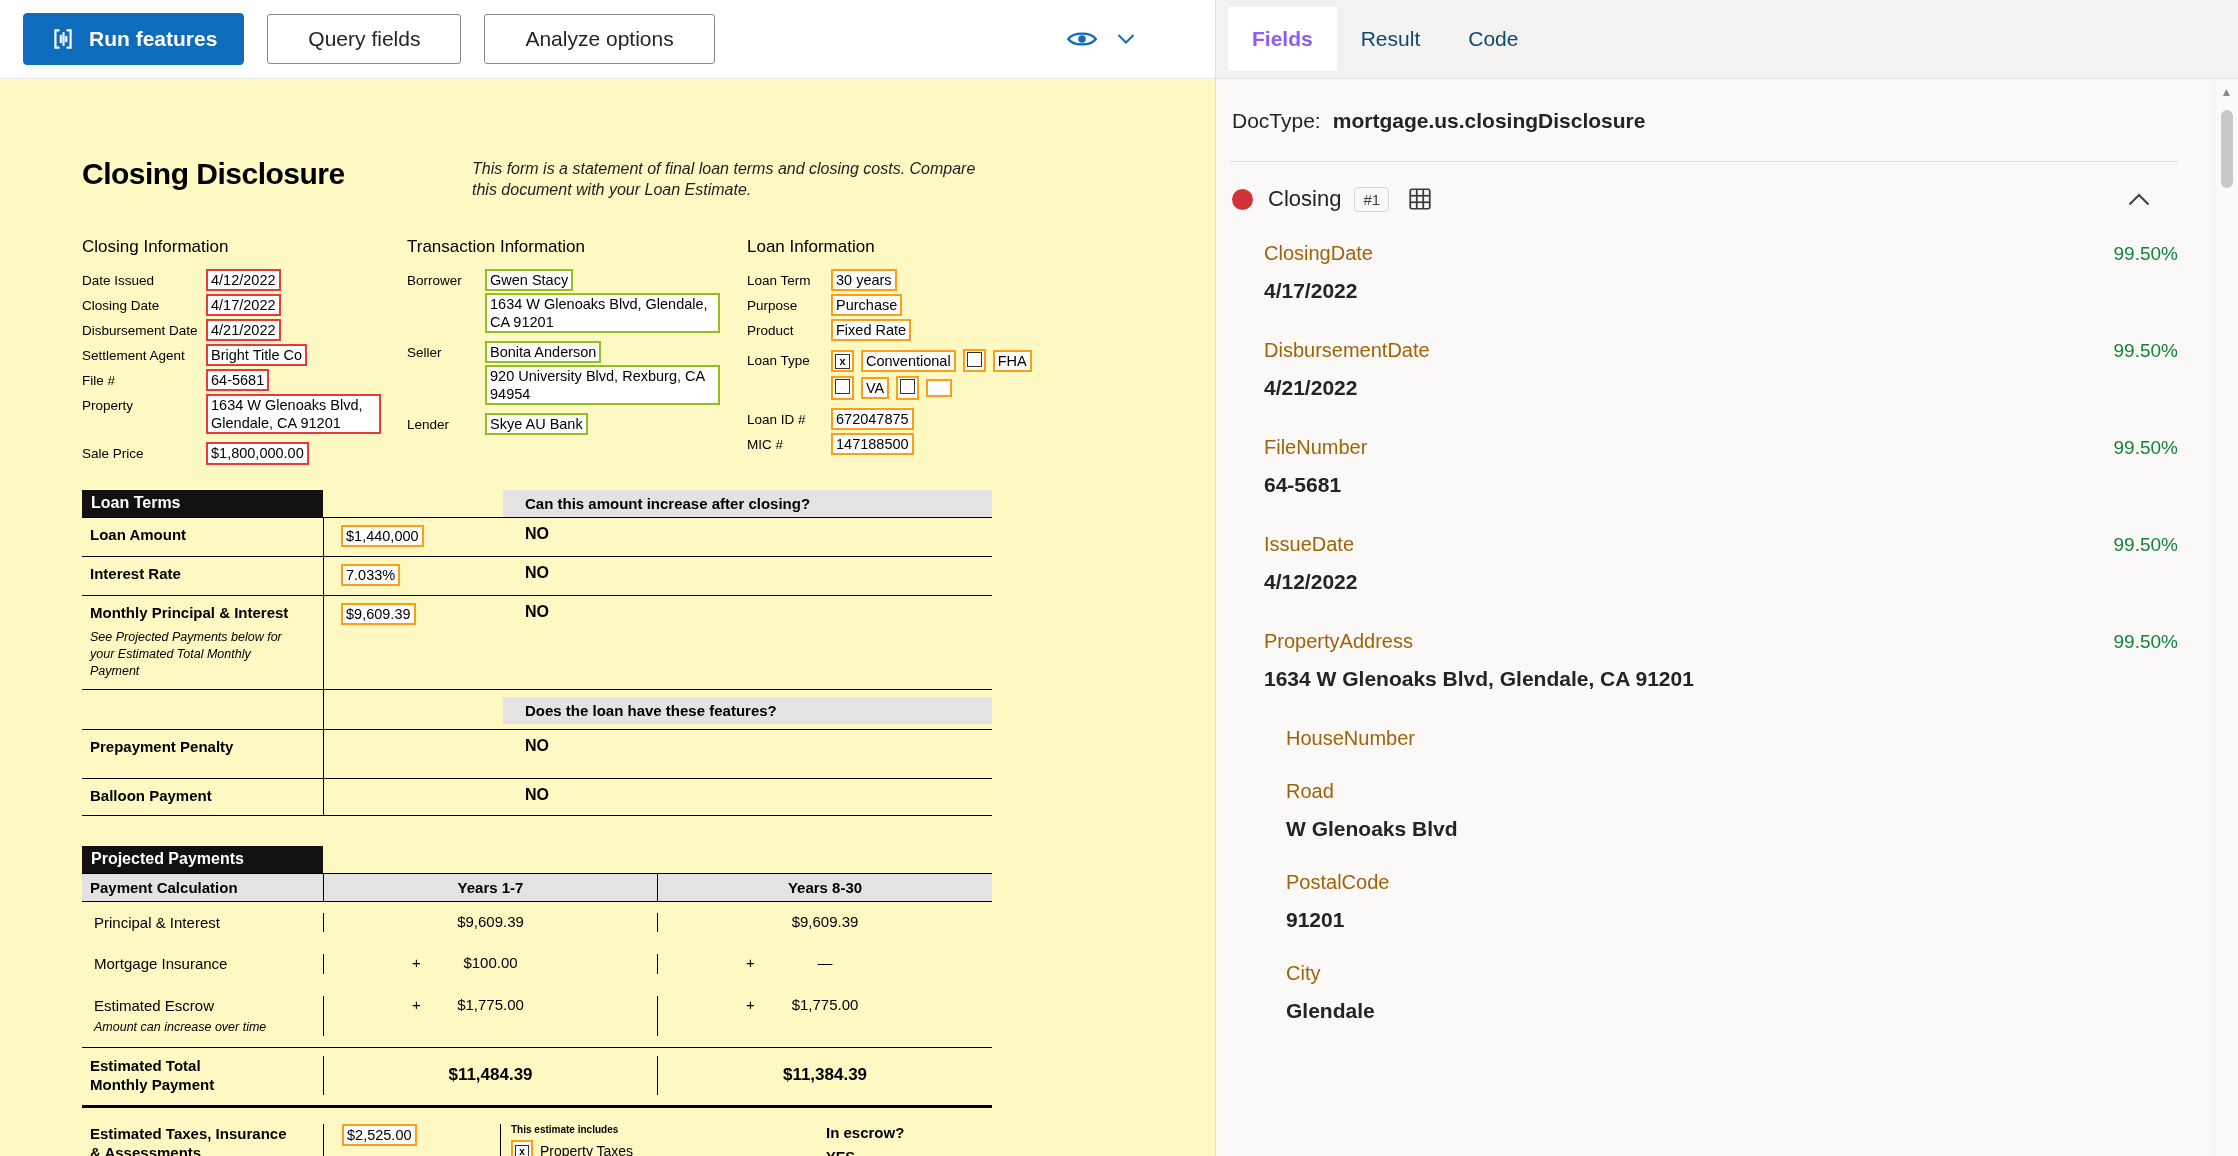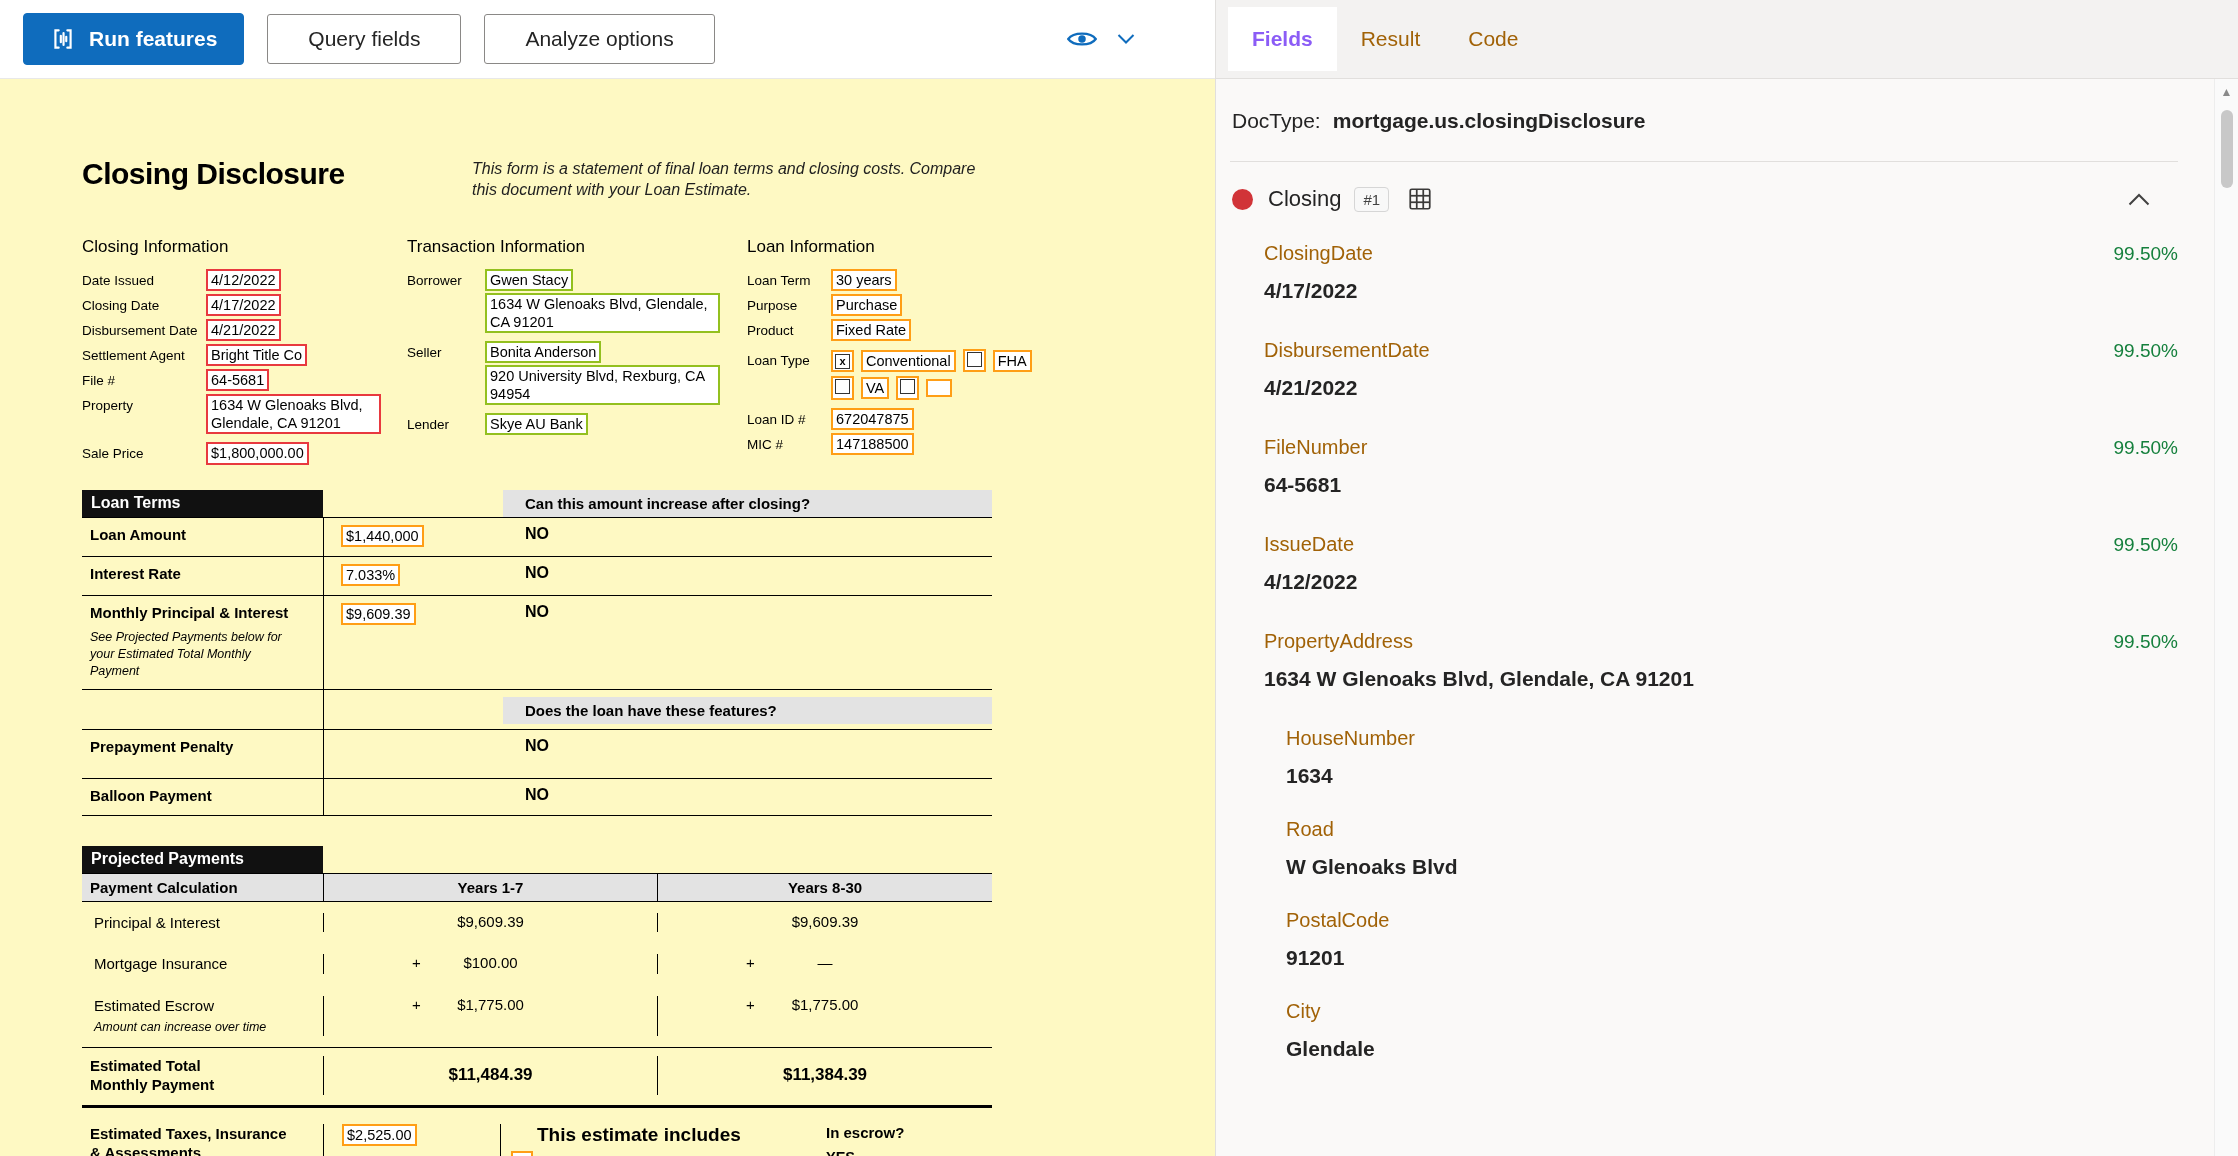--- a/index.html
+++ b/index.html
@@ -74,31 +74,31 @@
   .pp-note { font-style:italic; font-size:12.5px; margin-top:4px; }
   .pp-total { display:grid; grid-template-columns:241px 334px 335px; border-top:1.5px solid #000; border-bottom:3px solid #000; padding:8px 0 10px; }
   .pp-total .c1 { padding-left:8px; }
   .tot-label { display:block; max-width:165px; font-weight:700; font-size:15px; line-height:1.3; }
   .pp-total .c2, .pp-total .c3 { border-left:1px solid #000; display:flex; align-items:center; justify-content:center; font-weight:700; font-size:17px; }
   .pp-taxes { display:grid; grid-template-columns:241px 177px 312px 1fr; padding:16px 0 14px; }
   .tx-label { padding-left:8px; grid-row:1 / 3; }
   .tx-b { font-weight:700; font-size:15px; line-height:1.3; max-width:200px; }
   .tx-amt { border-left:1px solid #000; padding-left:18px; grid-row:1 / 3; }
   .tx-inc { border-left:1px solid #000; padding-left:10px; }
-  .inc-title { font-weight:700; font-size:19px; margin-bottom:5px;margin-left:26px; }
+  .inc-title { font-weight:700; font-size:10px; margin-bottom:5px; }
   .inc-item { font-size:14px; display:flex; align-items:center; gap:7px; height:22px; }
   .cbox.sm { width:14px; height:14px; font-size:10px; }
   .tx-esc { padding-left:14px; }
   .esc-title { font-weight:700; font-size:15px; margin-bottom:5px; }
   .esc-val { font-weight:700; font-size:14.5px; height:22px; display:flex; align-items:center; }
 
   
   .right-panel { width:1023px; flex:0 0 1023px; height:100%; background:#faf9f8; border-left:1px solid #e1dfdd; position:relative; display:flex; flex-direction:column; }
   .tab-strip { height:79px; flex:0 0 79px; background:#f3f2f1; display:flex; align-items:center; padding-left:12px; border-bottom:1px solid #e1dfdd; }
-  .tab { height:64px; display:flex; align-items:center; padding:0 24px; font-size:21px; color:#a16207; cursor:pointer; }
+  .tab { height:64px; display:flex; align-items:center; padding:0 24px; font-size:21px; color:#0c4a6e; cursor:pointer; }
   .tab.active { background:#fff; color:#8b5cf6; font-weight:600; }
   .panel-body { flex:1; padding:0 60px 0 14px; overflow:hidden; }
   .doctype-row { display:flex; align-items:flex-end; gap:12px; padding:30px 0 28px 2px; border-bottom:1px solid #e1dfdd; font-size:21px; }
   .doctype-value { font-weight:600; }
   .group-row { display:flex; align-items:center; padding:24px 0 26px 2px; }
   .dot { width:21px; height:21px; border-radius:50%; background:#d13438; margin-right:15px; flex:0 0 auto; }
   .group-name { font-size:22px; }
   .badge { margin-left:13px; background:#f8f8f8; border:1px solid #d6d6d6; border-radius:4px; font-size:15px; color:#424242; padding:3px 8px; }
   .grid-icon { margin-left:18px; display:inline-flex; cursor:pointer; }
   .collapse { margin-left:auto; margin-right:28px; display:inline-flex; cursor:pointer; }
@@ -446,21 +446,20 @@
               <span class="field-label">PropertyAddress</span>
               <span class="field-conf">99.50%</span>
             </div>
           <div class="field-value">1634 W Glenoaks Blvd, Glendale, CA 91201</div>
         </div>
         <div class="field-block sub">
           <div class="field-head">
               <span class="field-label">HouseNumber</span>
               <span class="field-conf"></span>
             </div>
-          <div class="field-value">1634</div>
         </div>
         <div class="field-block sub">
           <div class="field-head">
               <span class="field-label">Road</span>
               <span class="field-conf"></span>
             </div>
           <div class="field-value">W Glenoaks Blvd</div>
         </div>
         <div class="field-block sub">
           <div class="field-head">

